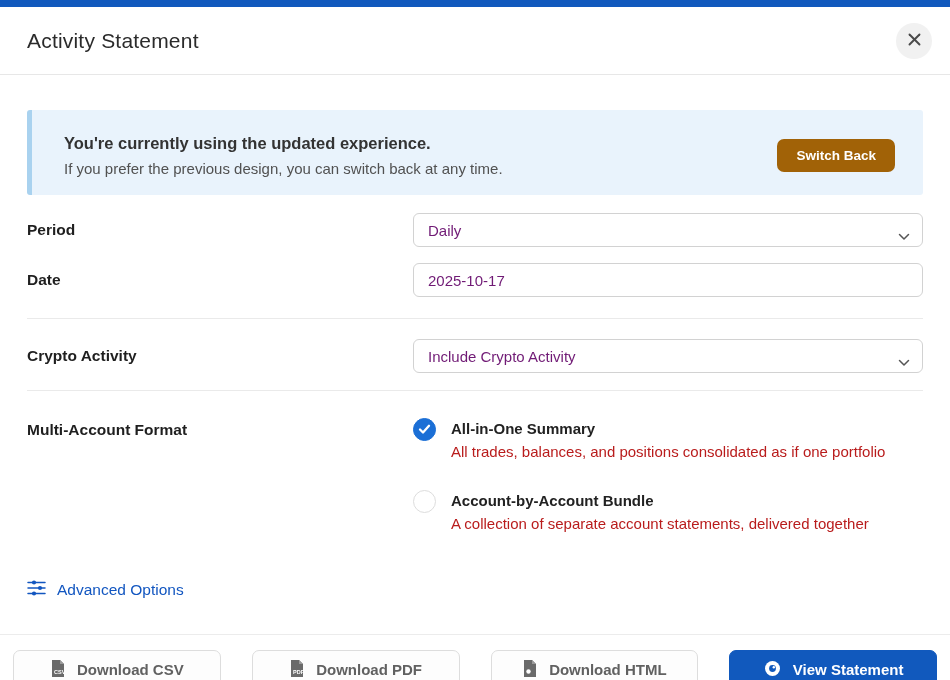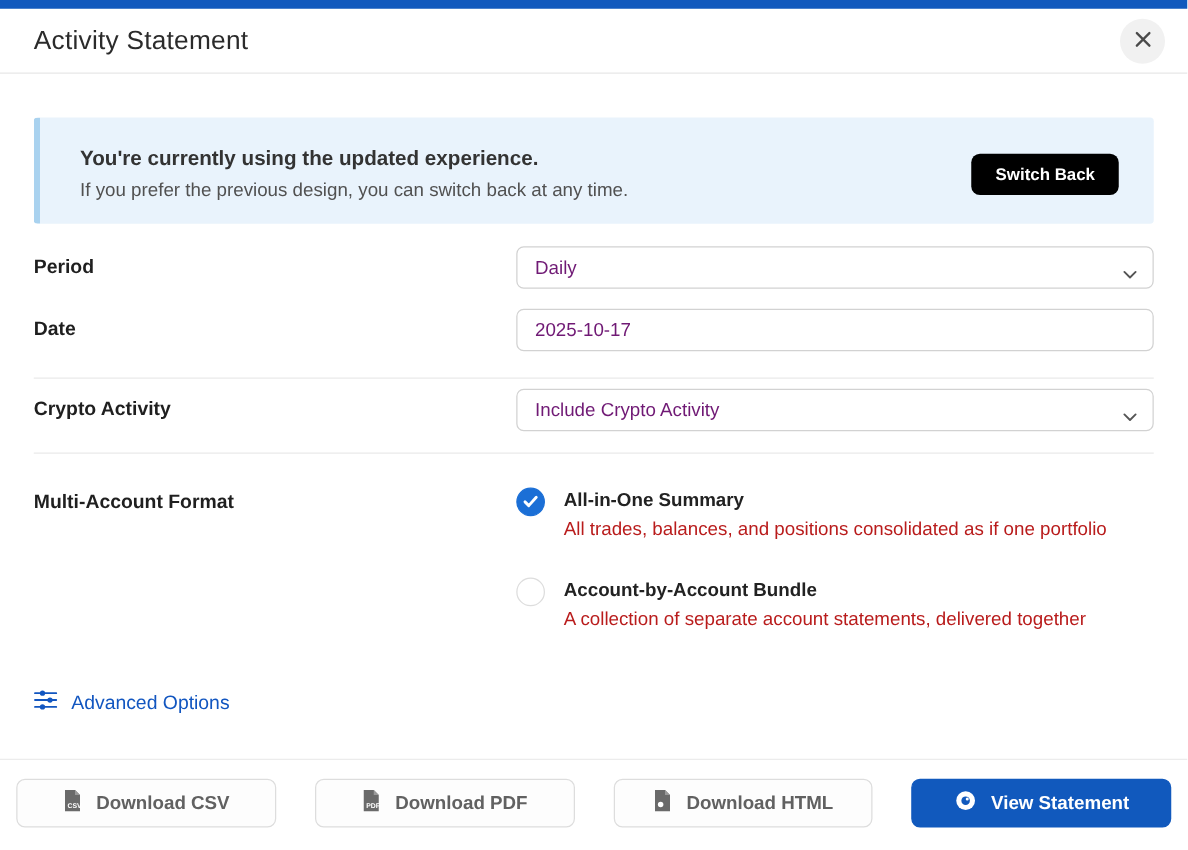--- a/index.html
+++ b/index.html
@@ -5,21 +5,21 @@
   * { box-sizing: border-box; margin: 0; padding: 0; }
   html, body {
     width: 950px; height: 680px;
     background: #ffffff;
     font-family: "Liberation Sans", sans-serif;
     overflow: hidden;
     color: #2e2e2e;
   }
   .topbar { height: 7px; background: #1159bd; width: 100%; }
   .header {
-    height: 52px; display: flex; align-items: center;
+    height: 68px; display: flex; align-items: center;
     padding: 0 18px 0 27px;
     border-bottom: 1px solid #e7e7e7;
   }
   .page-title { font-size: 21px; font-weight: 400; color: #2b2b2b; letter-spacing: .2px; }
   .close-btn {
     margin-left: auto; width: 36px; height: 36px; border-radius: 50%;
     background: #f1f1f1; border: none; cursor: pointer;
     display: flex; align-items: center; justify-content: center;
   }
   .content { padding: 0 27px; }
@@ -28,40 +28,40 @@
     background: #e9f3fc;
     border-left: 5px solid #a9d2ef;
     border-radius: 3px;
     padding: 24px 24px 18px 32px;
     display: flex; align-items: center;
   }
   .banner-text { flex: 1; }
   .banner-title { font-size: 16.5px; font-weight: 700; color: #333; }
   .banner-subtitle { font-size: 15px; color: #515151; margin-top: 7px; }
   .switch-back-btn {
-    background: #000000; color: #fff; font-weight: 700; font-size: 13.5px;
+    background: #a16207; color: #fff; font-weight: 700; font-size: 13.5px;
     border: none; border-radius: 7px; padding: 9px 19px; cursor: pointer;
     margin-right: 4px; font-family: inherit; text-align: right;
   }
   .form-row { display: flex; align-items: center; }
   .form-label { flex: 0 0 386px; font-size: 15.5px; font-weight: 700; color: #1f1f1f; }
   .field { flex: 1; position: relative; }
   .select-wrap select, .field input[type="text"] {
     width: 100%; height: 34px;
     border: 1px solid #d2d2d2; border-radius: 6px;
     font-size: 15px; color: #701a75; background: #fff;
     padding: 0 14px; font-family: inherit;
     appearance: none; -webkit-appearance: none; outline: none;
   }
   .chevron { position: absolute; right: 13px; top: 14px; pointer-events: none; }
   .row-period { margin-top: 18px; }
   .row-date { margin-top: 16px; }
   .divider { height: 1px; background: #eaeaea; }
   .div-1 { margin-top: 21px; }
-  .row-crypto { margin-top: 8px; }
+  .row-crypto { margin-top: 20px; }
   .div-2 { margin-top: 17px; }
   .row-multi { margin-top: 26px; align-items: flex-start; }
   .row-multi .form-label { padding-top: 4px; }
   .radio-option { display: flex; margin-bottom: 29px; cursor: pointer; }
   .radio-circle {
     width: 23px; height: 23px; border-radius: 50%; flex: 0 0 23px;
     border: 1px solid #ddd; background: #fff;
     display: flex; align-items: center; justify-content: center;
     margin-right: 15px; margin-top: 1px;
   }

